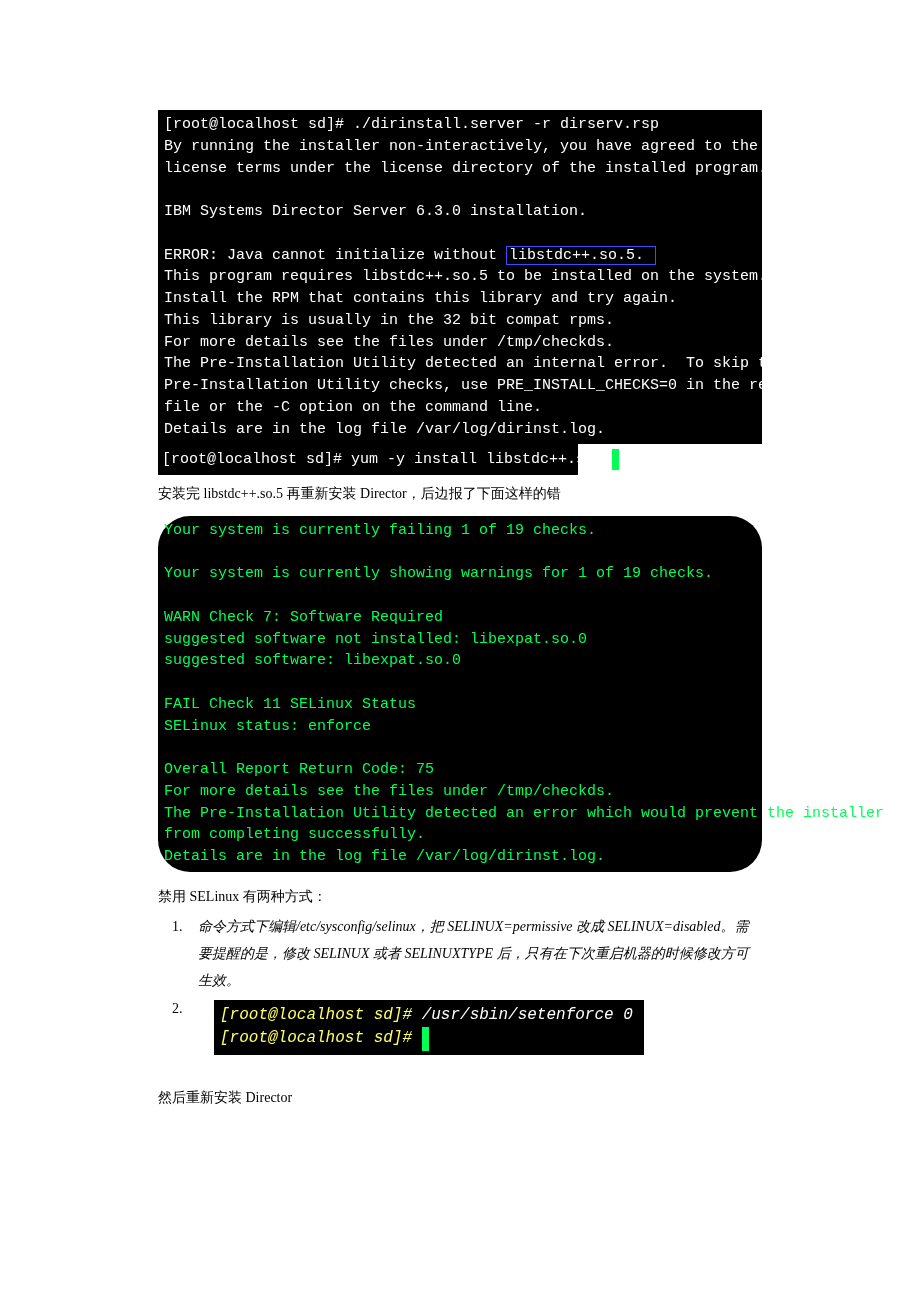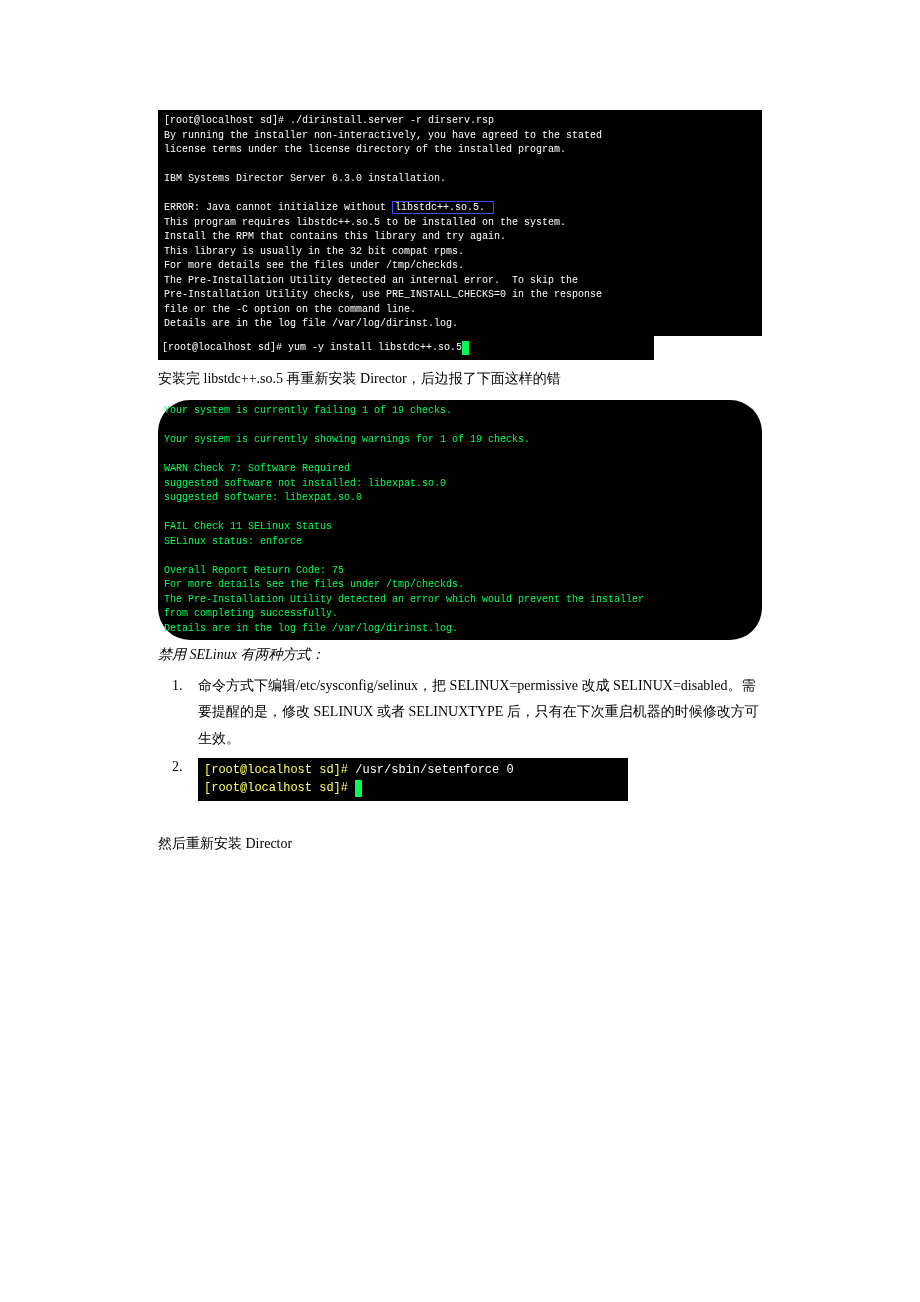--- a/index.html
+++ b/index.html
@@ -12,32 +12,32 @@
     width: 920px;
   }
   .page {
     padding: 110px 158px 40px 158px;
     box-sizing: border-box;
   }
   .term {
     background: #000000;
     color: #ffffff;
     font-family: "Courier New", monospace;
-    font-size: 10px;
+    font-size: 15px;
     line-height: 1.45;
     white-space: pre;
     padding: 4px 6px;
     box-sizing: border-box;
   }
   .term.green {
     color: #00ff55;
     border-radius: 32px;
   }
   .term.narrow {
-    width: 496px;
+    width: 420px;
     margin-bottom: 6px;
     padding: 5px 4px;
     line-height: 1.4;
   }
   .para {
     line-height: 1.9;
     margin: 8px 0;
     font-family: "SimSun", "宋体", serif;
   }
   .ol {
@@ -48,20 +48,21 @@
     display: flex;
     line-height: 1.9;
     margin: 2px 0;
   }
   .ol-num {
     width: 26px;
     flex: 0 0 26px;
   }
   .ol-text {
     flex: 1;
+    font-style: italic;
   }
   .hl-box {
     display: inline;
     padding: 0 2px;
     border: 1px solid #3b4dff;
   }
   .cursor {
     background: #00ff55;
     display: inline-block;
     width: 7px;
@@ -106,32 +107,32 @@
 <span>FAIL Check 11 SELinux Status</span>
 <span>SELinux status: enforce</span>
 
 <span>Overall Report Return Code: 75</span>
 <span>For more details see the files under /tmp/checkds.</span>
 <span>The Pre-Installation Utility detected an error which would prevent the installer</span>
 <span>from completing successfully.</span>
 <span>Details are in the log file /var/log/dirinst.log.</span></div>
 
 
-  <div class="para" style="margin-top:2px;margin-bottom:2px;font-style:italic;">禁用 SELinux 有两种方式：</div>
+  <div class="para" style="margin-top:12px;margin-bottom:2px;">禁用 SELinux 有两种方式：</div>
 
   <div class="ol">
     <div class="ol-item">
       <span class="ol-num">1.</span>
       <span class="ol-text">命令方式下编辑/etc/sysconfig/selinux，把 SELINUX=permissive 改成 SELINUX=disabled。需要提醒的是，修改 SELINUX 或者 SELINUXTYPE 后，只有在下次重启机器的时候修改方可生效。</span>
     </div>
     <div class="ol-item">
       <span class="ol-num">2.</span>
       <div class="ol-text">
         
-        <div class="term" style="width:430px;margin-top:4px;margin-left:0;font-size:12px;"><span class="prompt-yellow">[root@localhost sd]#</span><span class="prompt-white"> /usr/sbin/setenforce 0</span>
+        <div class="term" style="width:430px;margin-top:4px;margin-left:16px;font-size:16px;"><span class="prompt-yellow">[root@localhost sd]#</span><span class="prompt-white"> /usr/sbin/setenforce 0</span>
 <span class="prompt-yellow">[root@localhost sd]# </span><span class="cursor">&nbsp;</span></div>
       </div>
     </div>
   </div>
 
   <div class="para" style="margin-top:30px;">然后重新安装 Director</div>
 
 </div>
 
 </body></html>

